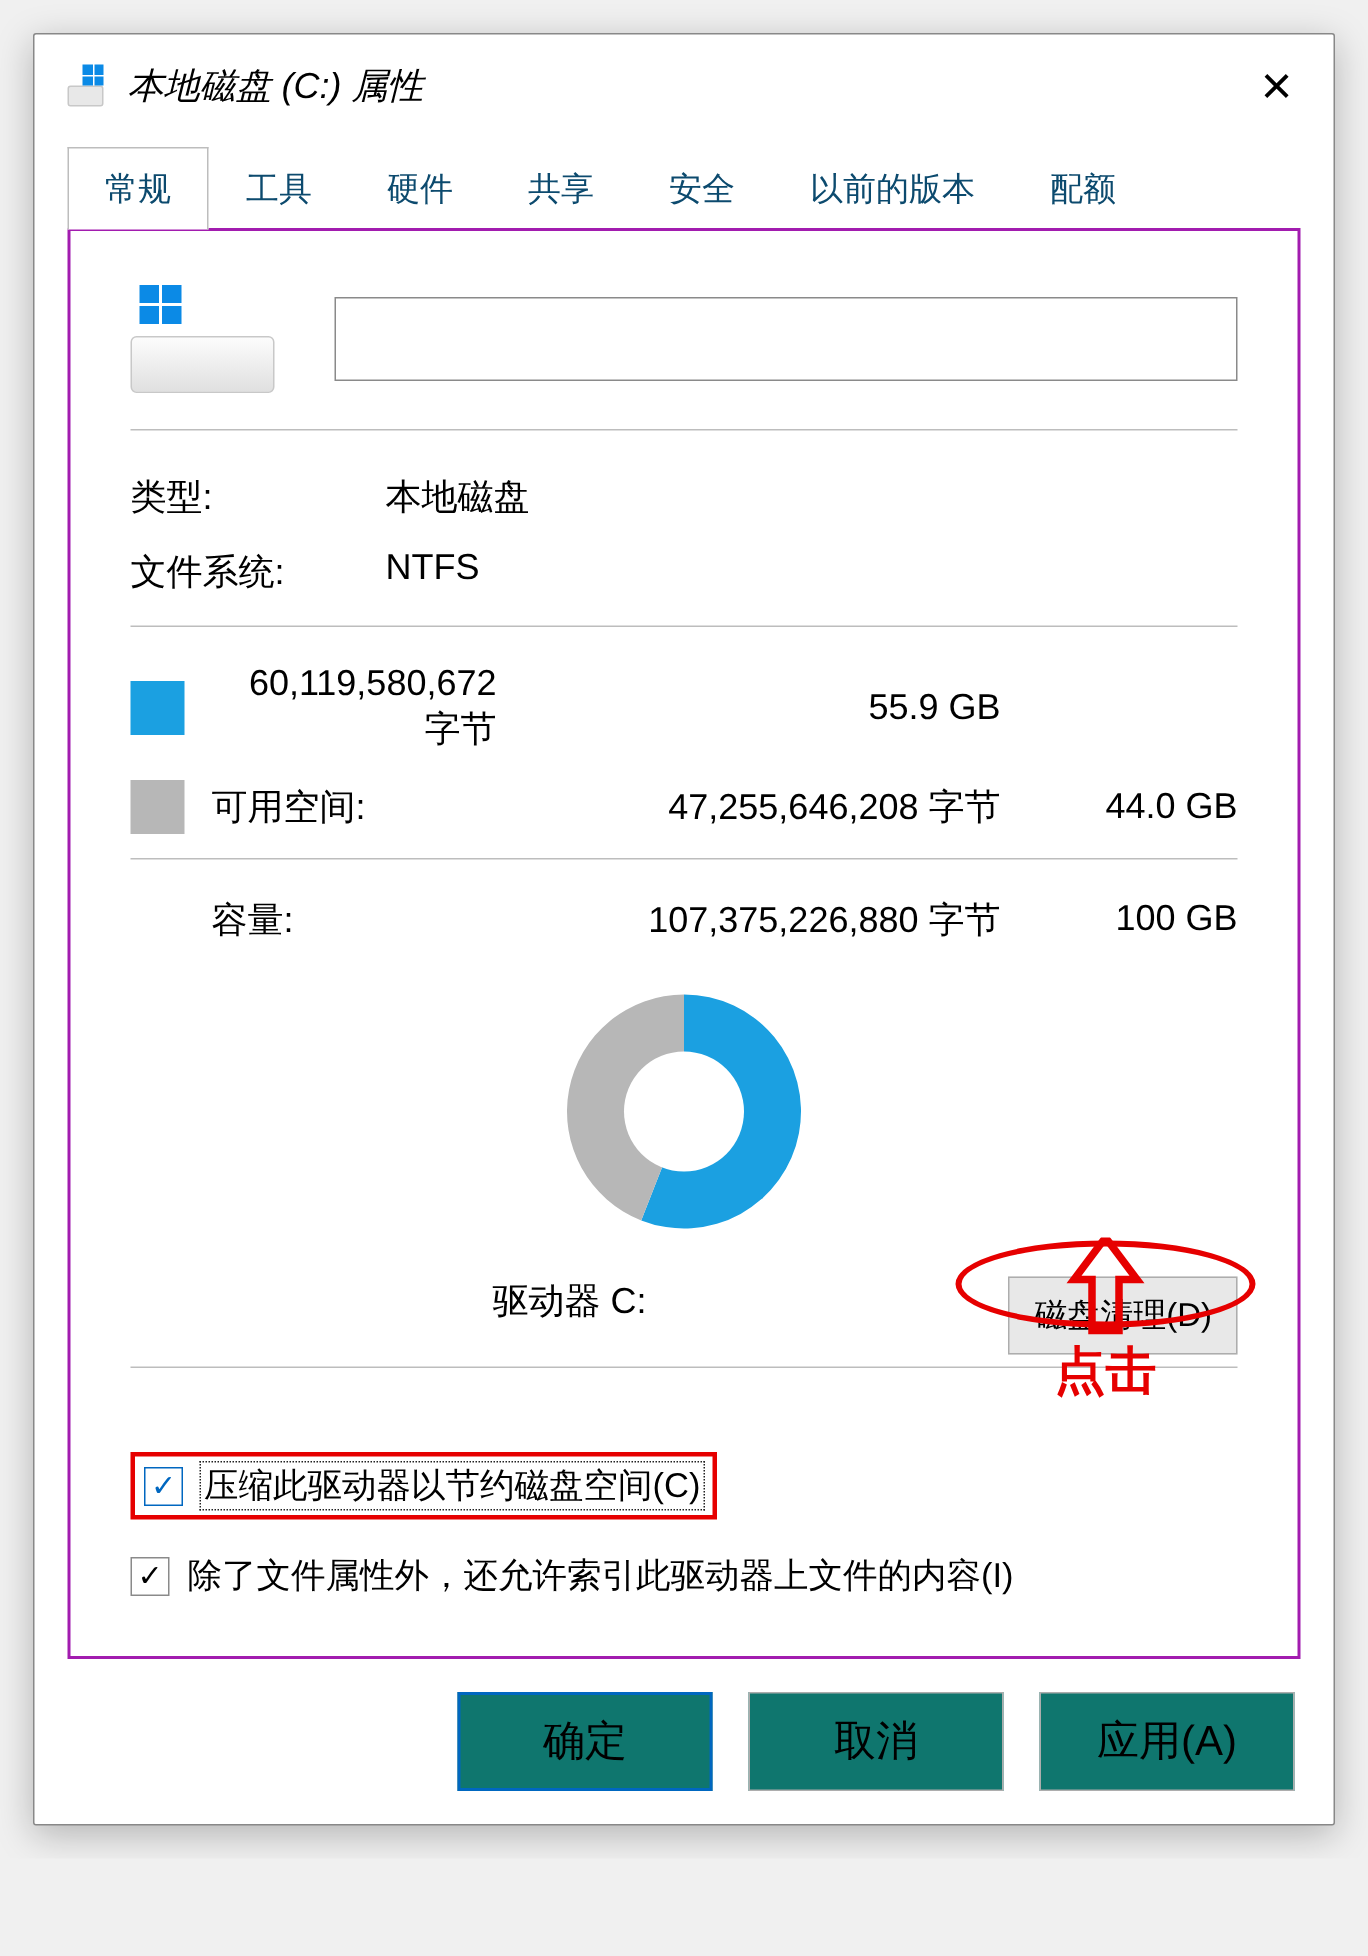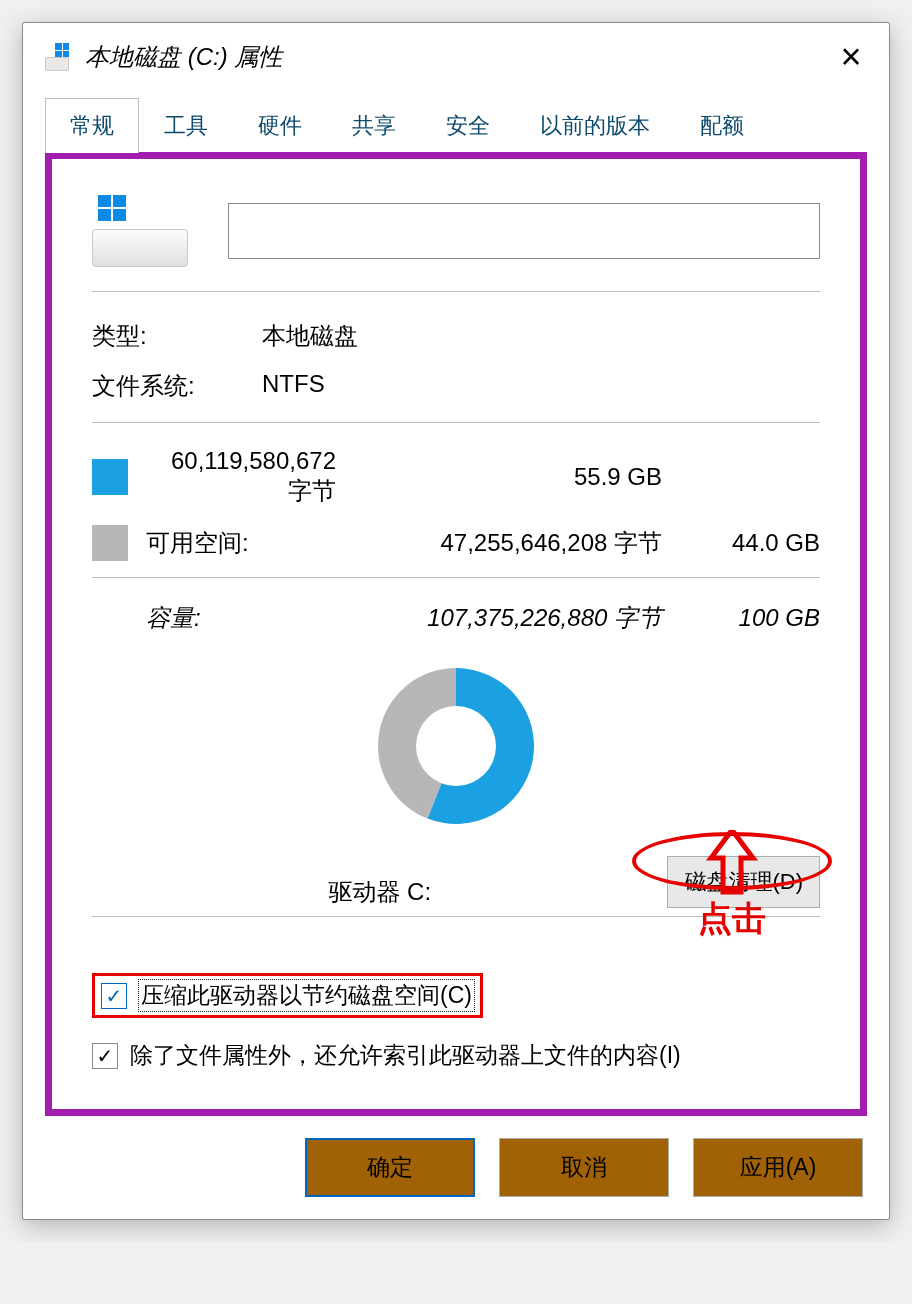--- a/index.html
+++ b/index.html
@@ -63,21 +63,21 @@
     position: relative;
     top: 1px;
     cursor: pointer;
     color:#0c4a6e;
   }
   .tab.active {
     border-color:#bdbdbd;
     background:#fff;
   }
   .tab-panel {
-    border:7px solid #a21caf;
+    border:2px solid #a21caf;
     margin: 0 22px 0 22px;
     padding: 36px 40px 28px 40px;
   }
   .drive-row {
     display:flex;
     align-items:center;
     gap: 40px;
     padding-bottom: 24px;
     border-bottom: 1px solid #bdbdbd;
   }
@@ -129,30 +129,29 @@
   .capacity-block {
     padding: 24px 0 8px 0;
     border-bottom: 1px solid #bdbdbd;
     font-size: 24px;
   }
   .capacity-line {
     display:grid;
     grid-template-columns: 36px 190px 1fr 140px;
     gap: 18px;
     align-items:center;
-    font-style:italic;
   }
   .donut-wrap {
     display:flex;
     justify-content:center;
     padding: 22px 0 10px 0;
   }
   .drive-label-row {
     display:flex;
-    align-items:flex-end;
+    align-items:flex-start;
     justify-content:space-between;
     padding-top: 10px;
     font-size: 24px;
     position: relative;
   }
   .drive-label-row .dlabel { flex:1; text-align:center; }
   .cleanup-btn {
     padding: 10px 16px;
     font-size: 22px;
     background:#e8e8e8;
@@ -208,22 +207,22 @@
   .dotted { outline:1px dotted #222; padding:0 2px; }
   .buttons-row {
     display:flex;
     justify-content:flex-end;
     gap: 24px;
     padding: 22px 26px 22px 26px;
   }
   .win-btn {
     min-width: 170px;
     padding: 12px 0;
-    font-size: 23px;
-    background:#a16207;
+    font-size: 28px;
+    background:#0f766e;
     border:1px solid #adadad;
     cursor:pointer;
   }
   .win-btn.primary {
     border:2px solid #0067c0;
   }
 </style>
 </head>
 <body>
 

